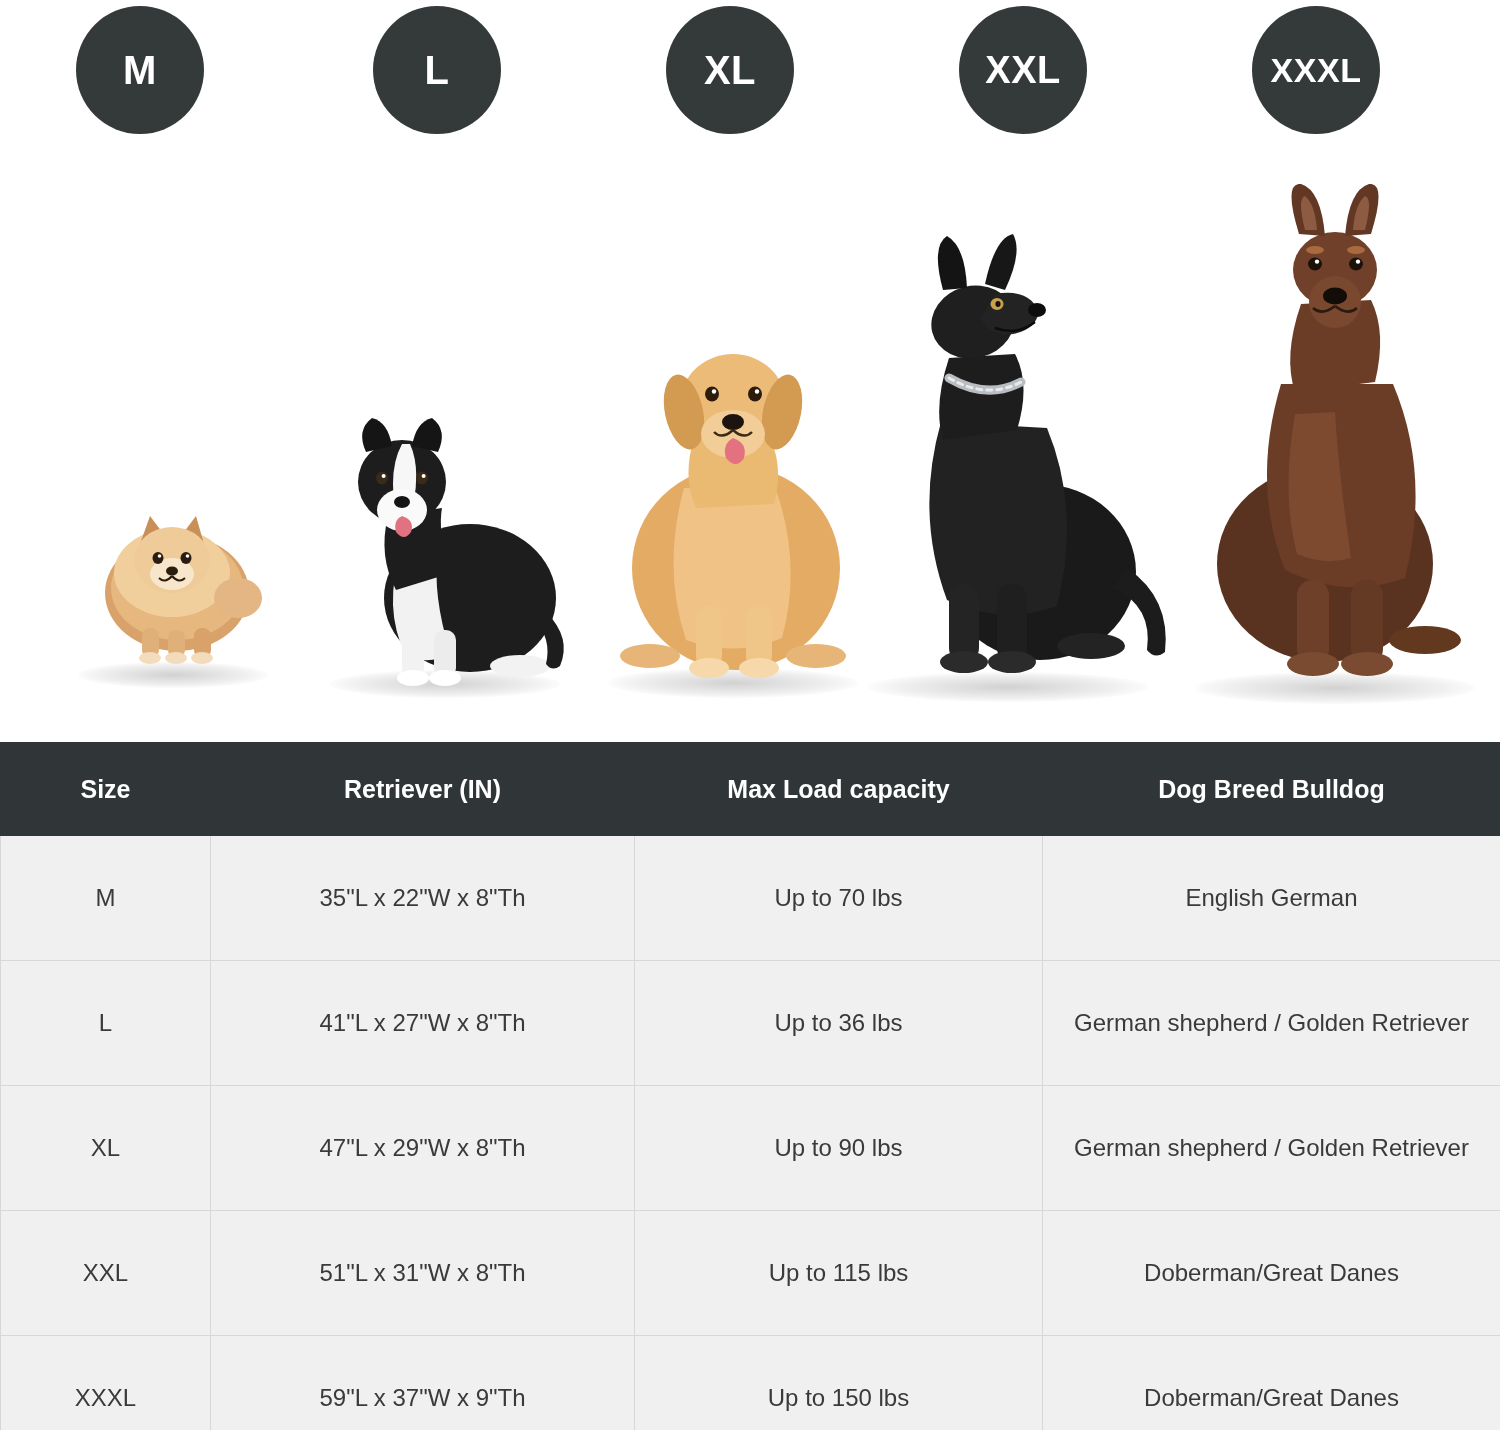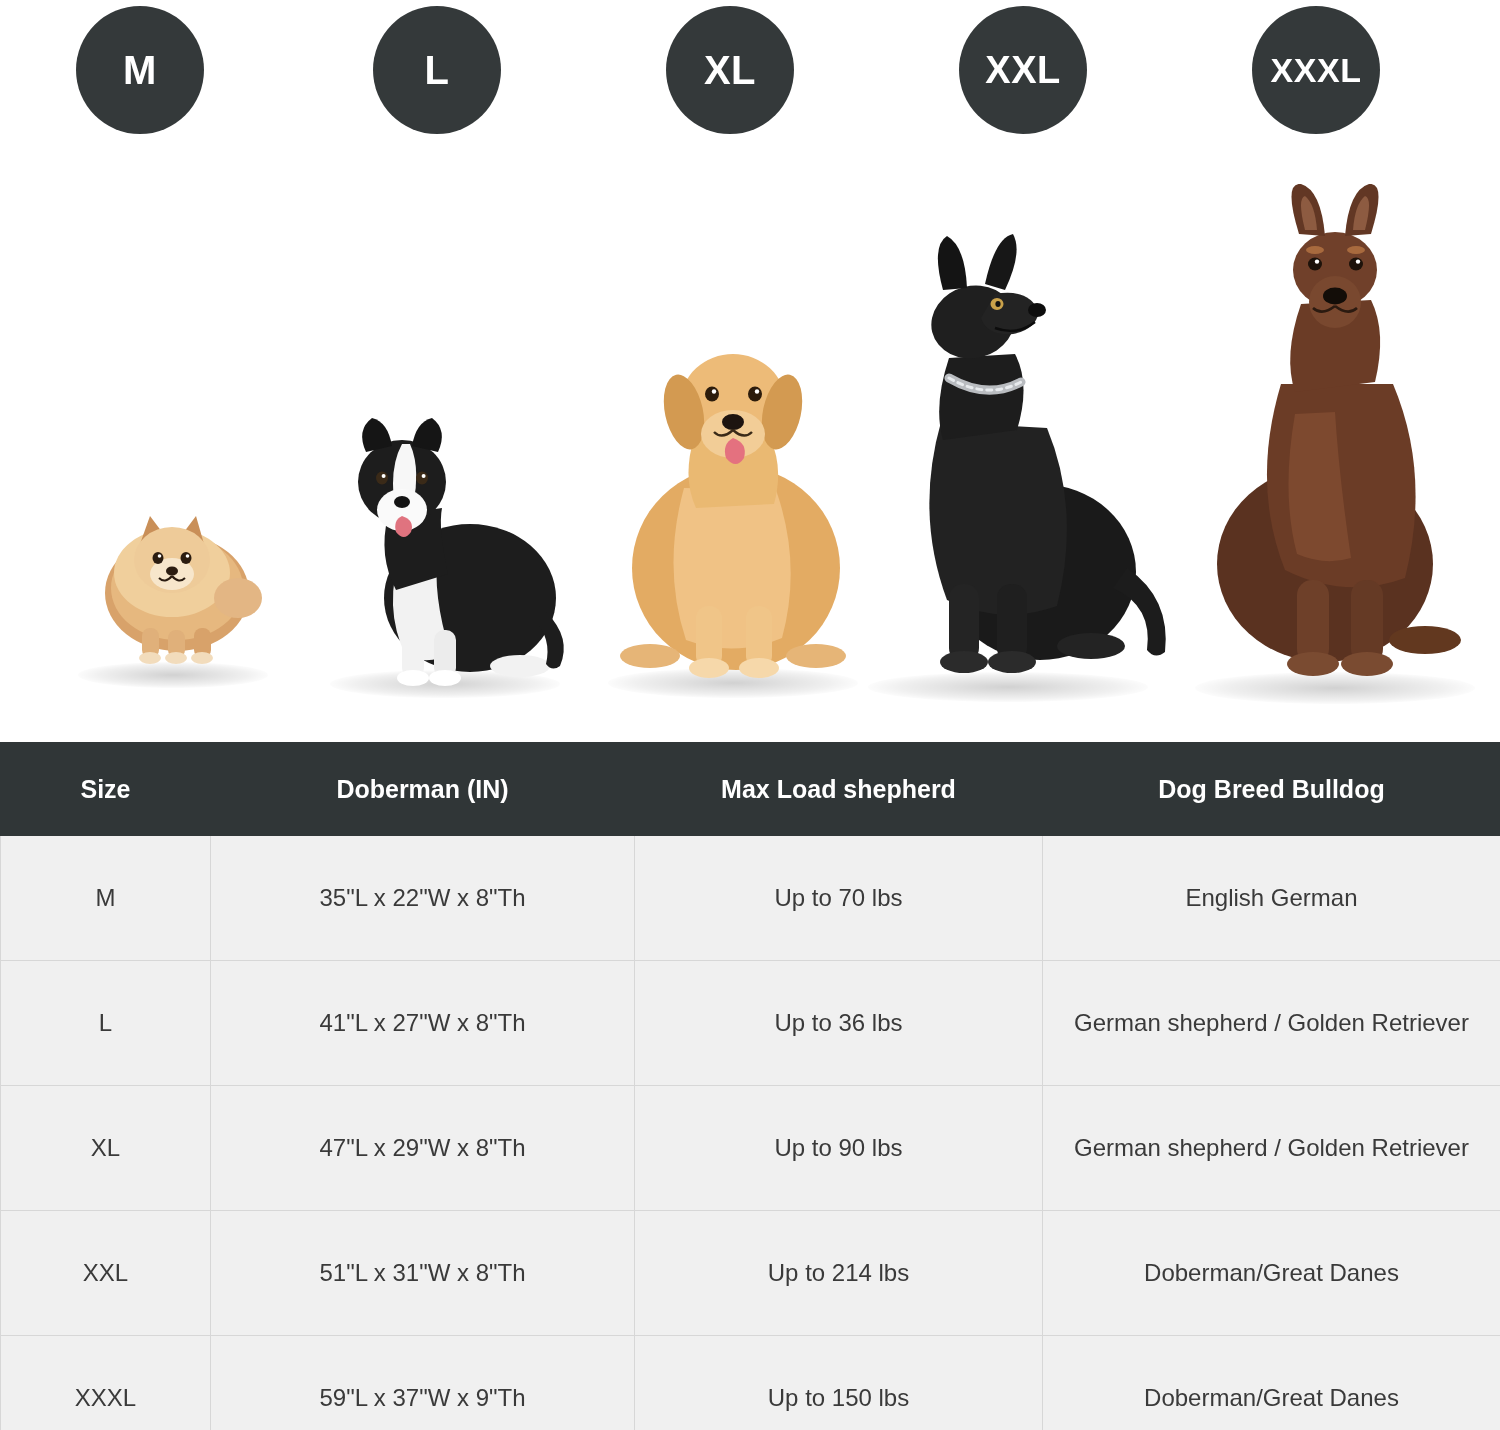--- a/index.html
+++ b/index.html
@@ -321,22 +321,22 @@
   <table class="size-table">
     <colgroup>
       <col class="c-size">
         <col class="c-dim">
         <col class="c-load">
         <col class="c-breed">
     </colgroup>
     <thead>
       <tr>
         <th>Size</th>
-        <th>Doberman (IN)</th>
-        <th>Max Load shepherd</th>
+        <th>Retriever (IN)</th>
+        <th>Max Load capacity</th>
         <th>Dog Breed Bulldog</th>
       </tr>
     </thead>
     <tbody>
       <tr>
         <td>M</td>
         <td>35"L x 22"W x 8"Th</td>
         <td>Up to 70 lbs</td>
         <td>English German</td>
       </tr>
@@ -348,21 +348,21 @@
       </tr>
       <tr>
         <td>XL</td>
         <td>47"L x 29"W x 8"Th</td>
         <td>Up to 90 lbs</td>
         <td>German shepherd / Golden Retriever</td>
       </tr>
       <tr>
         <td>XXL</td>
         <td>51"L x 31"W x 8"Th</td>
-        <td>Up to 214 lbs</td>
+        <td>Up to 115 lbs</td>
         <td>Doberman/Great Danes</td>
       </tr>
       <tr>
         <td>XXXL</td>
         <td>59"L x 37"W x 9"Th</td>
         <td>Up to 150 lbs</td>
         <td>Doberman/Great Danes</td>
       </tr>
     </tbody>
   </table>

